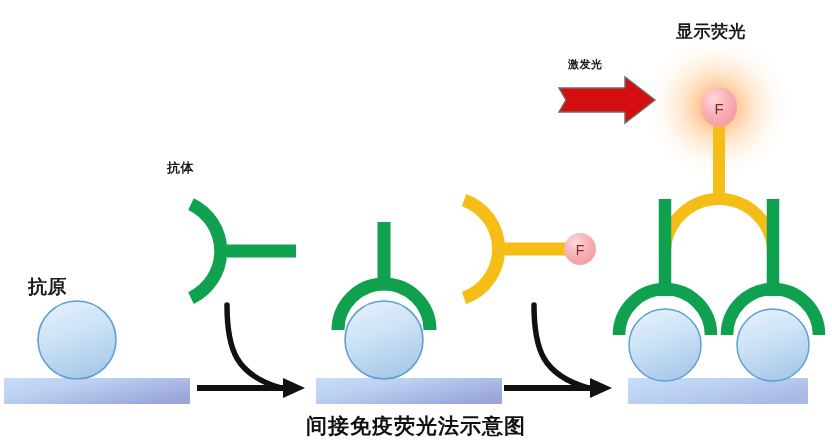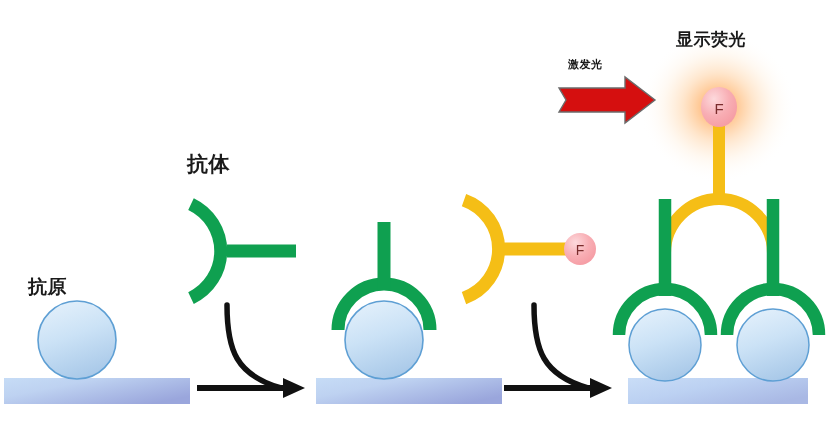--- a/index.html
+++ b/index.html
@@ -155,21 +155,22 @@
       <text x="719" y="114" text-anchor="middle" font-family="Liberation Sans, sans-serif" font-size="15" font-weight="400" fill="#7a2c2c">F</text>
     </g>
 
     <g>
       <path d="M 559 88 L 625 88 L 625 77 L 655 100 L 625 123 L 625 112 L 559 112 L 566 100 Z" fill="#D50F0F" stroke="#6b6b6b" stroke-width="1.4" stroke-linejoin="miter"></path>
     </g>
   </svg>
 
   <div class="lbl" style="left:28px; top:276px; font-size:19px;">抗原</div>
 
-  <div class="lbl" style="left:167px; top:152px; font-size:21px;margin-left:20px;">抗体</div>
+  <div class="lbl" style="left:167px; top:160px; font-size:13px;">抗体</div>
 
 
   <div class="lbl" style="left:568px; top:58px; font-size:11px;">激发光</div>
 
-  <div class="lbl" style="left:676px; top:30px; font-size:17px;">显示荧光</div>
+  <div class="lbl" style="left:676px; top:22px; font-size:17px;">显示荧光</div>
 
+  <div id="title">间接免疫荧光法示意图</div>
 
 </div>
 
 </body></html>

